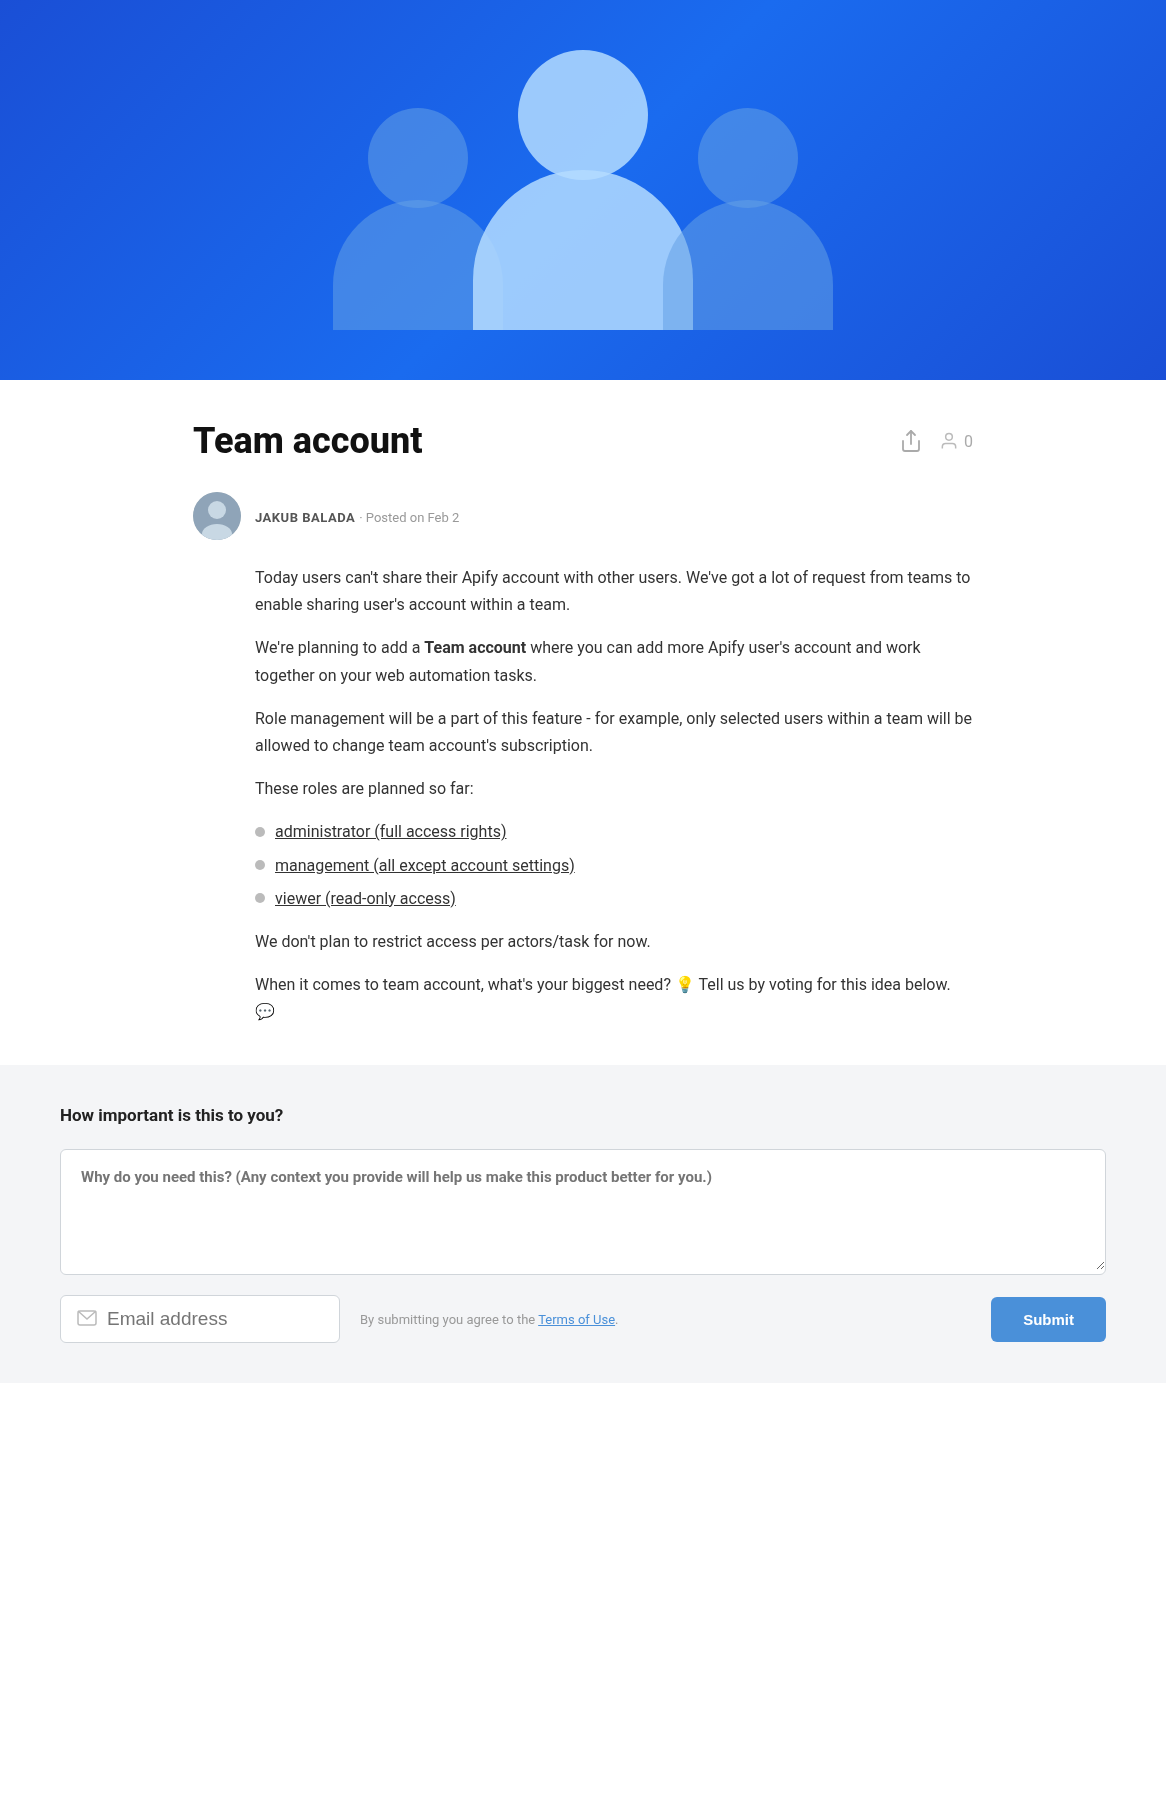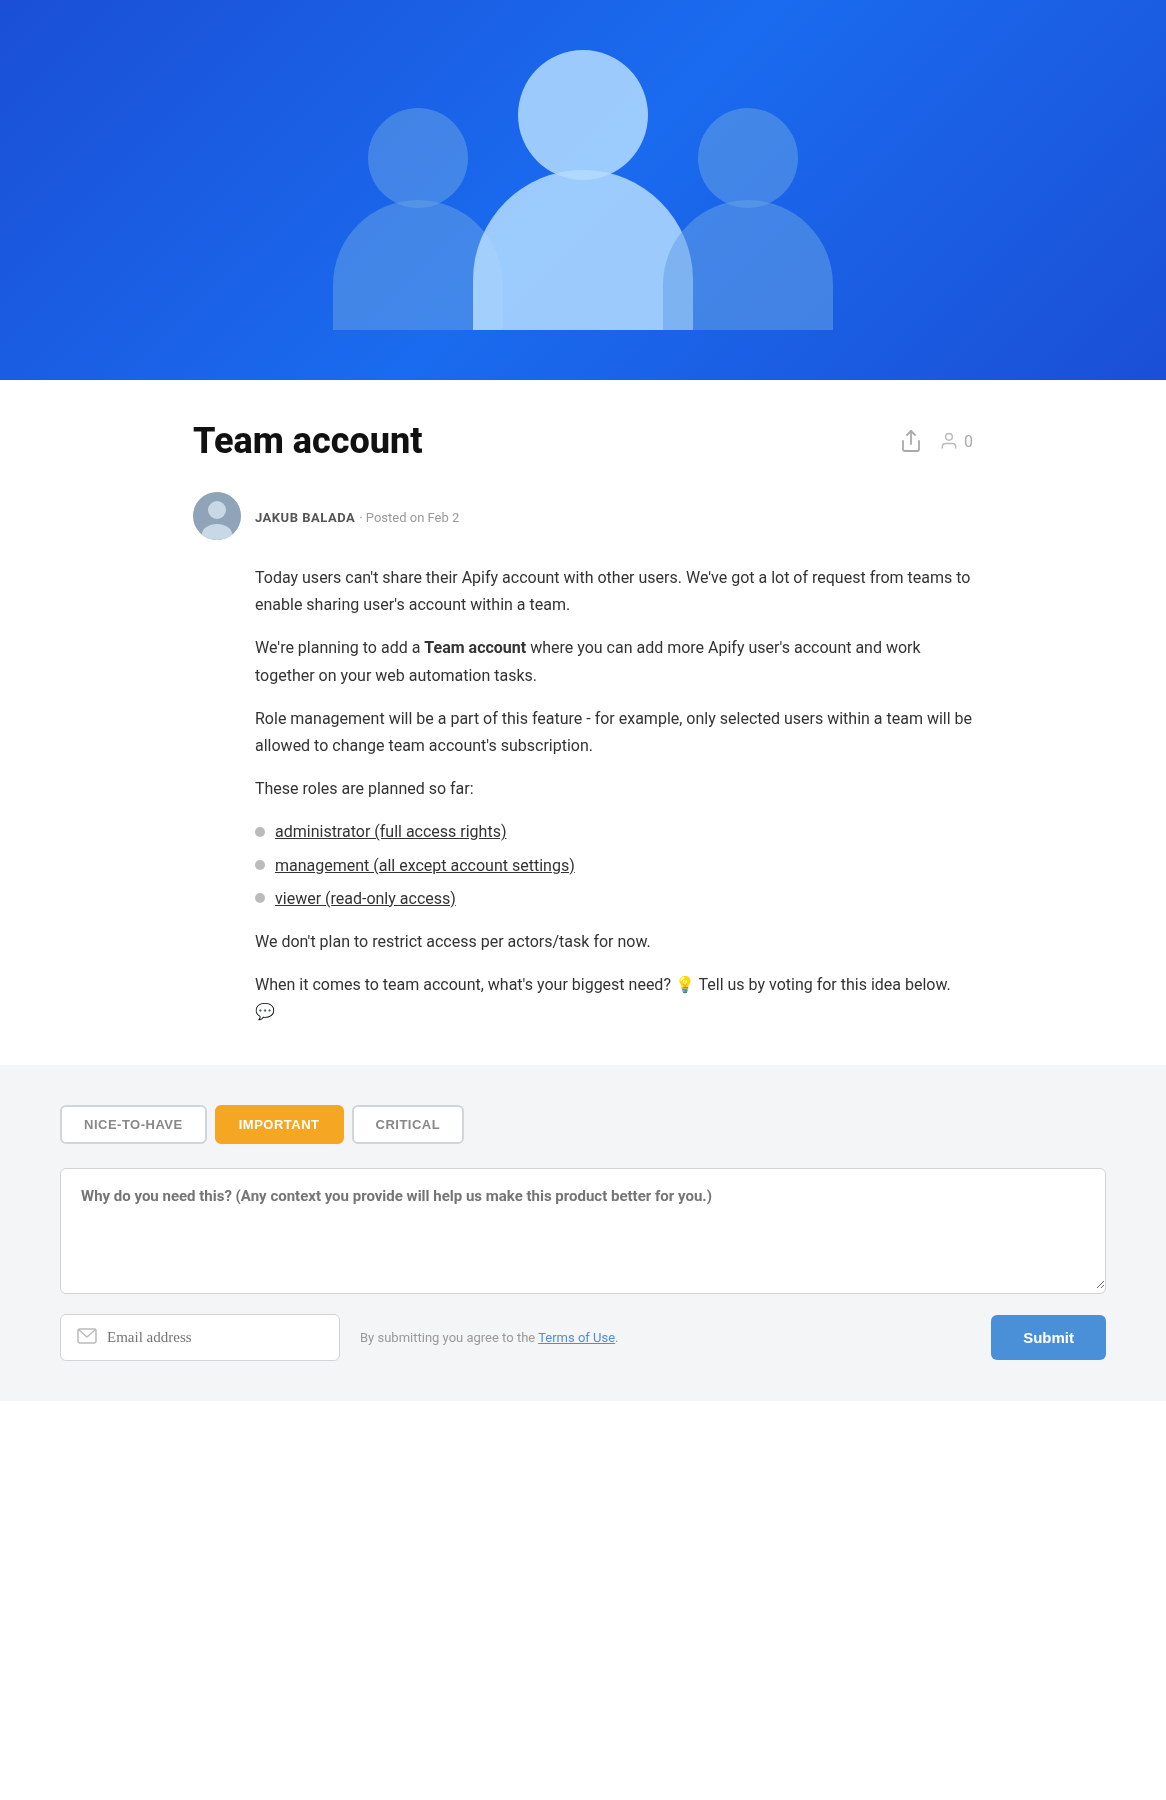--- a/index.html
+++ b/index.html
@@ -281,25 +281,25 @@
 
     .email-icon {
       color: #bbb;
       font-size: 18px;
       flex-shrink: 0;
     }
 
     .email-input {
       border: none;
       outline: none;
-      font-size: 15px;
+      font-size: 19px;
       color: #333;
       background: transparent;
       width: 100%;
-      font-family: Liberation Serif, serif;
+      font-family: Liberation Sans, sans-serif;
     }
 
     .terms-text {
       font-size: 13px;
       color: #999;
       flex: 1;
     }
 
     .terms-text a {
       color: #4a90d9;
@@ -397,25 +397,21 @@
       </li>
     </ul>
     <p>We don't plan to restrict access per actors/task for now.</p>
     <p>When it comes to team account, what's your biggest need? 💡 Tell us by voting for this idea below. 💬</p>
   </div>
 </div>
 
 <div class="voting-section">
 
   <div class="importance-row">
-    <div class="importance-buttons">
-      <button class="imp-btn">NICE-TO-HAVE</button>
-      <button class="imp-btn active">IMPORTANT</button>
-      <button class="imp-btn">CRITICAL</button>
-    </div>
+    <span class="importance-label">How important is this to you?</span>
   </div>
 
   <div class="textarea-wrapper">
     <textarea class="feedback-textarea" placeholder="Why do you need this? (Any context you provide will help us make this product better for you.)" style=""></textarea>
   </div>
 
   <div class="bottom-row">
     <div class="email-wrapper">
       <span class="email-icon">
         <svg width="20" height="16" viewBox="0 0 20 16" fill="none" xmlns="http://www.w3.org/2000/svg">

